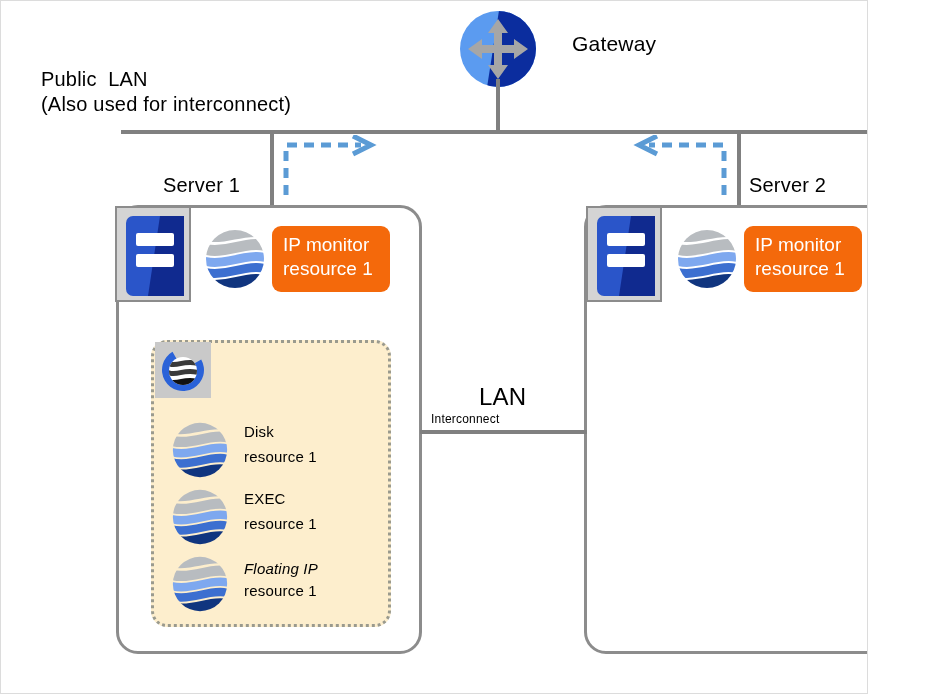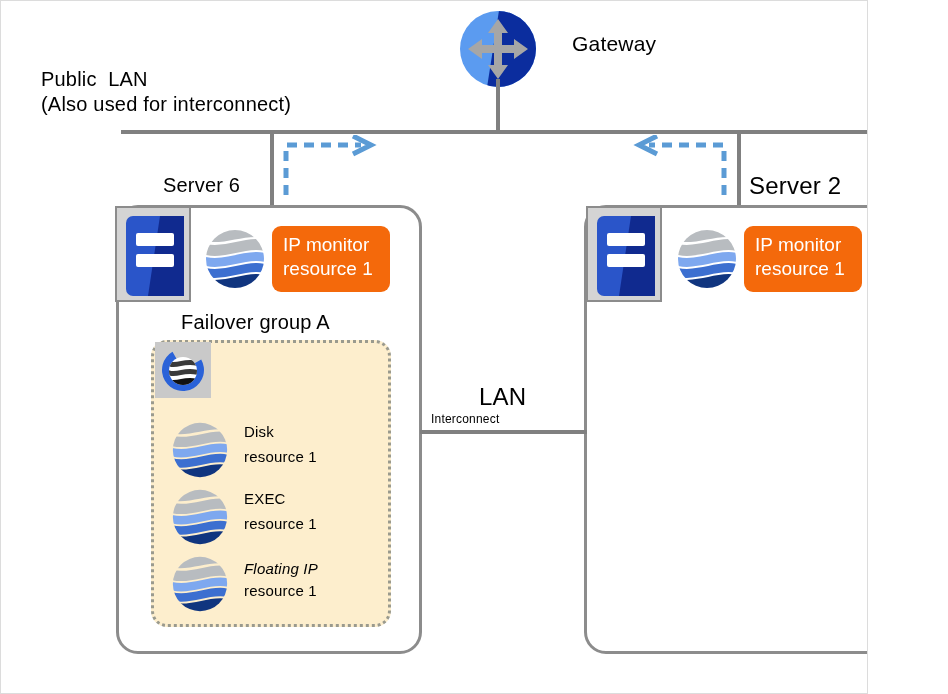--- a/index.html
+++ b/index.html
@@ -121,22 +121,22 @@
   <svg class="icon" style="left:278px; top:134px;" width="100" height="66" viewBox="0 0 100 66">
     <path d="M 7 60 L 7 10 L 82 10" fill="none" stroke="#5b9bd5" stroke-width="5" stroke-dasharray="10,7"></path>
     <path d="M 74 1 L 92 10 L 74 19" fill="none" stroke="#5b9bd5" stroke-width="5" stroke-linecap="butt" stroke-linejoin="miter"></path>
   </svg>
 
   <svg class="icon" style="left:630px; top:134px;" width="100" height="66" viewBox="0 0 100 66">
     <path d="M 93 60 L 93 10 L 18 10" fill="none" stroke="#5b9bd5" stroke-width="5" stroke-dasharray="10,7"></path>
     <path d="M 26 1 L 8 10 L 26 19" fill="none" stroke="#5b9bd5" stroke-width="5" stroke-linecap="butt" stroke-linejoin="miter"></path>
   </svg>
 
-  <div class="txt" style="left:162px; top:172px; font-size:20px;">Server 6</div>
-  <div class="txt" style="left:748px; top:172px; font-size:24px;">Server 2</div>
+  <div class="txt" style="left:162px; top:172px; font-size:20px;">Server 1</div>
+  <div class="txt" style="left:748px; top:172px; font-size:20px;">Server 2</div>
 
   <div class="server-box" style="left:115px; top:204px; width:306px; height:449px;"></div>
 
   <div class="srv-icon-frame" style="left:114px; top:205px; width:76px; height:96px;">
     <svg style="position:absolute; left:9px; top:8px;" width="58" height="80" viewBox="0 0 58 80">
       <rect x="0" y="0" width="58" height="80" rx="7" fill="#2a55c9"></rect>
       <path d="M 34 0 L 58 0 L 58 80 L 22 80 Z" fill="#102a8f"></path>
       <rect x="10" y="17" width="38" height="13" rx="2" fill="#ffffff"></rect>
       <rect x="10" y="38" width="38" height="13" rx="2" fill="#ffffff"></rect>
     </svg>
@@ -154,21 +154,20 @@
       <path d="M -5 14 C 20 24 45 4 67 14 L 67 25 C 45 15 20 35 -5 25 Z" fill="#b8bcc0"></path>
       <path d="M -5 27 C 20 37 45 17 67 27 L 67 36 C 45 26 20 46 -5 36 Z" fill="#7ea8ef"></path>
       <path d="M -5 38 C 20 48 45 28 67 38 L 67 47 C 45 37 20 57 -5 47 Z" fill="#3c6fd0"></path>
       <path d="M -5 49 C 20 59 45 39 67 49 L 67 67 L -5 67 Z" fill="#10357f"></path>
     </g>
   </svg>
 
   <div class="badge" style="left:271px; top:225px; width:118px; height:66px;">IP monitor
 resource 1</div>
 
-  <div class="txt" style="left:180px; top:309px; font-size:20px;">Failover group A</div>
 
   <div class="fo-group" style="left:150px; top:339px; width:240px; height:287px;"></div>
 
   <div class="fo-icon-frame" style="left:154px; top:341px; width:56px; height:56px;">
     <svg style="position:absolute; left:4px; top:4px;" width="48" height="48" viewBox="0 0 48 48">
       <defs>
           <clipPath id="fgc">
             <circle cx="24" cy="25" r="14"></circle>
           </clipPath>
         </defs>

